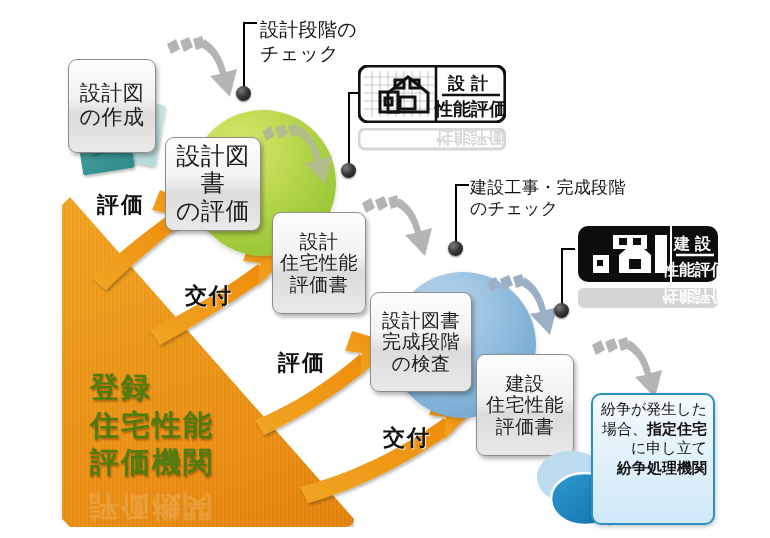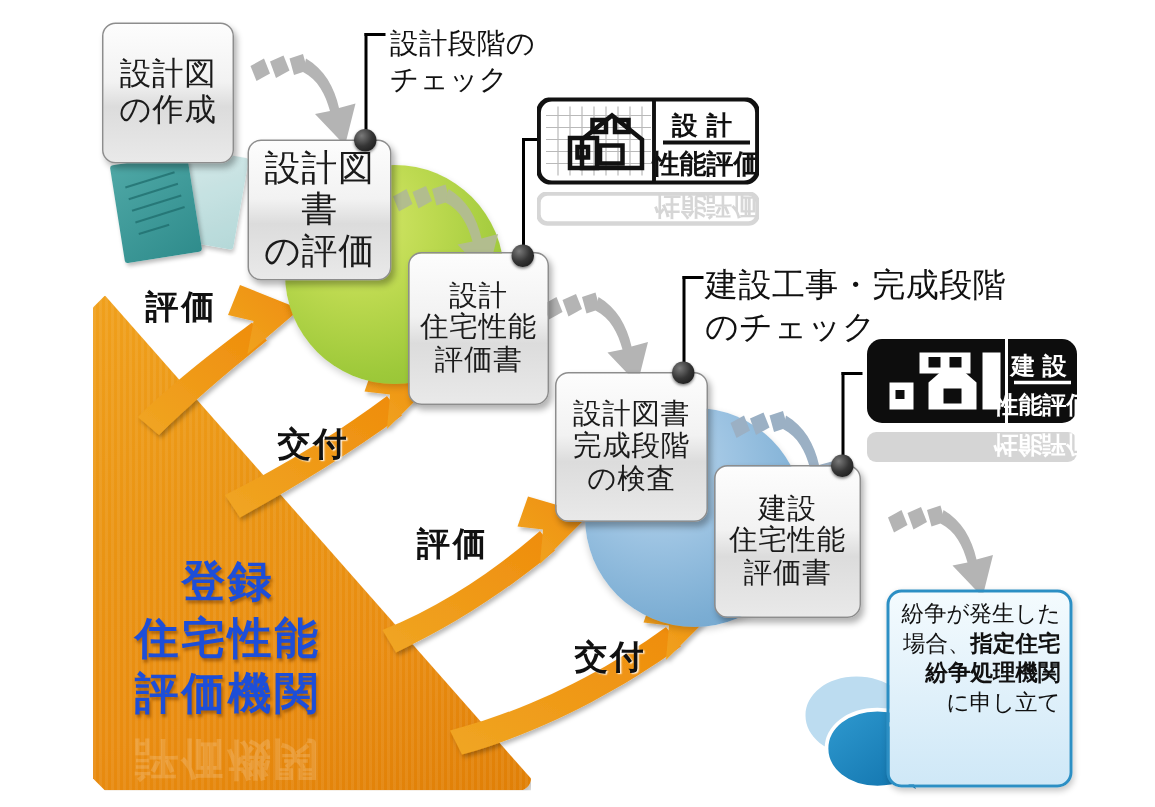--- a/index.html
+++ b/index.html
@@ -5,21 +5,21 @@
   html,body{margin:0;padding:0;background:#fff;}
   body{width:770px;height:538px;position:relative;overflow:hidden;
        font-family:"DejaVu Sans","Liberation Sans",sans-serif;}
   #stage{position:absolute;left:0;top:0;width:770px;height:538px;}
 
   
   .pbox{position:absolute;border:1px solid #8d8d8d;border-radius:9px;
         background:linear-gradient(180deg,#fdfdfd 0%,#f2f2f2 42%,#dcdcdc 60%,#e9e9e9 100%);
         box-shadow:2px 3px 4px rgba(0,0,0,.30);
         display:flex;align-items:center;justify-content:center;text-align:center;
-        color:#1b1b1b;line-height:1.14;letter-spacing:.5px;}
+        color:#1b1b1b;line-height:1.14;letter-spacing:.5px;margin-top:44px;}
   .pbox span{display:block;white-space:pre-line;}
 
   
   .knob{position:absolute;width:15px;height:15px;border-radius:50%;
         background:radial-gradient(circle at 34% 30%,#7a7a7a 0%,#363636 48%,#111 100%);
         box-shadow:0 1px 2px rgba(0,0,0,.5);}
   .leader{position:absolute;background:#000;}
 
   
   .callout{position:absolute;font-weight:normal;color:#111;line-height:1.26;
@@ -33,23 +33,23 @@
              box-shadow:0 2px 5px rgba(0,0,0,.18);}
 
   
   .tri-wrap{position:absolute;left:62px;top:197px;width:292px;height:330px;}
   .tri{position:absolute;inset:0;
        background:repeating-linear-gradient(90deg,rgba(255,255,255,.07) 0 2px,rgba(0,0,0,0) 2px 4px),
                   linear-gradient(160deg,#f0a01c 0%,#ea9413 40%,#e98c10 70%,#e07f06 100%);
        clip-path:polygon(8px 0,292px 322px,292px 330px,8px 330px,0 322px,0 8px);
        border-radius:8px;
        box-shadow:2px 3px 5px rgba(0,0,0,.25);}
-  .tri-text{position:absolute;left:28px;top:172px;color:#1d4ed8;font-weight:bold;
+  .tri-text{position:absolute;left:28px;top:172px;color:#4d7c0f;font-weight:bold;
             font-size:29px;line-height:1.30;letter-spacing:2px;white-space:pre-line;
-            text-shadow:1px 2px 2px rgba(120,60,0,.55);text-align:center;}
+            text-shadow:1px 2px 2px rgba(120,60,0,.55);}
   .tri-refl{position:absolute;left:28px;top:290px;color:rgba(255,255,255,.16);
             font-weight:bold;font-size:29px;line-height:1.3;letter-spacing:2px;
             transform:scaleY(-1);}
 
   
   .olabel{position:absolute;font-weight:bold;color:#111;font-size:22px;letter-spacing:2px;
           text-shadow:1px 1px 1px rgba(255,255,255,.9);}
 
   
   .stamp{position:absolute;}
@@ -207,21 +207,21 @@
   <div class="leader" style="left:455px;top:184px;width:1.6px;height:64px"></div>
   <div class="leader" style="left:455px;top:184px;width:14px;height:1.6px"></div>
   <div class="knob" style="left:448px;top:241px"></div>
 
   <div class="leader" style="left:561px;top:248px;width:1.6px;height:58px"></div>
   <div class="leader" style="left:561px;top:248px;width:14px;height:1.6px"></div>
   <div class="knob" style="left:554px;top:303px"></div>
 
   <div class="callout" style="left:260px;top:18px;font-size:19px">設計段階の
 チェック</div>
-  <div class="callout" style="left:470px;top:177px;font-size:22px">建設工事・完成段階
+  <div class="callout" style="left:470px;top:177px;font-size:17px">建設工事・完成段階
 のチェック</div>
 
   <div class="stamp" style="left:358px;top:65px">
     <svg width="148" height="58" viewBox="0 0 148 58">
       <rect x="1" y="1" width="146" height="56" rx="9" fill="#fff" stroke="#111" stroke-width="3.2"></rect>
       <g stroke="#b9b9b9" stroke-width=".8">
         <line x1="14" y1="6" x2="14" y2="52"></line>
           <line x1="22" y1="6" x2="22" y2="52"></line>
         <line x1="30" y1="6" x2="30" y2="52"></line>
           <line x1="38" y1="6" x2="38" y2="52"></line>
@@ -298,17 +298,17 @@
         <line x1="60" y1="40" x2="76" y2="31"></line>
         <line x1="62" y1="58" x2="80" y2="50"></line>
       </g>
     </svg>
   </div>
 
   <div class="dbox" style="left:591px;top:393px;width:120px;height:128px"></div>
   <div class="dbox-text" style="left:595px;top:400px;width:112px;font-size:15px">
     <div>紛争が発生した</div>
     <div><span>場合、</span><b>指定住宅</b></div>
+    <div>に申し立て</div>
     <div><b>紛争処理機関</b></div>
-    <div>に申し立て</div>
   </div>
 
 </div>
 
 </body></html>

